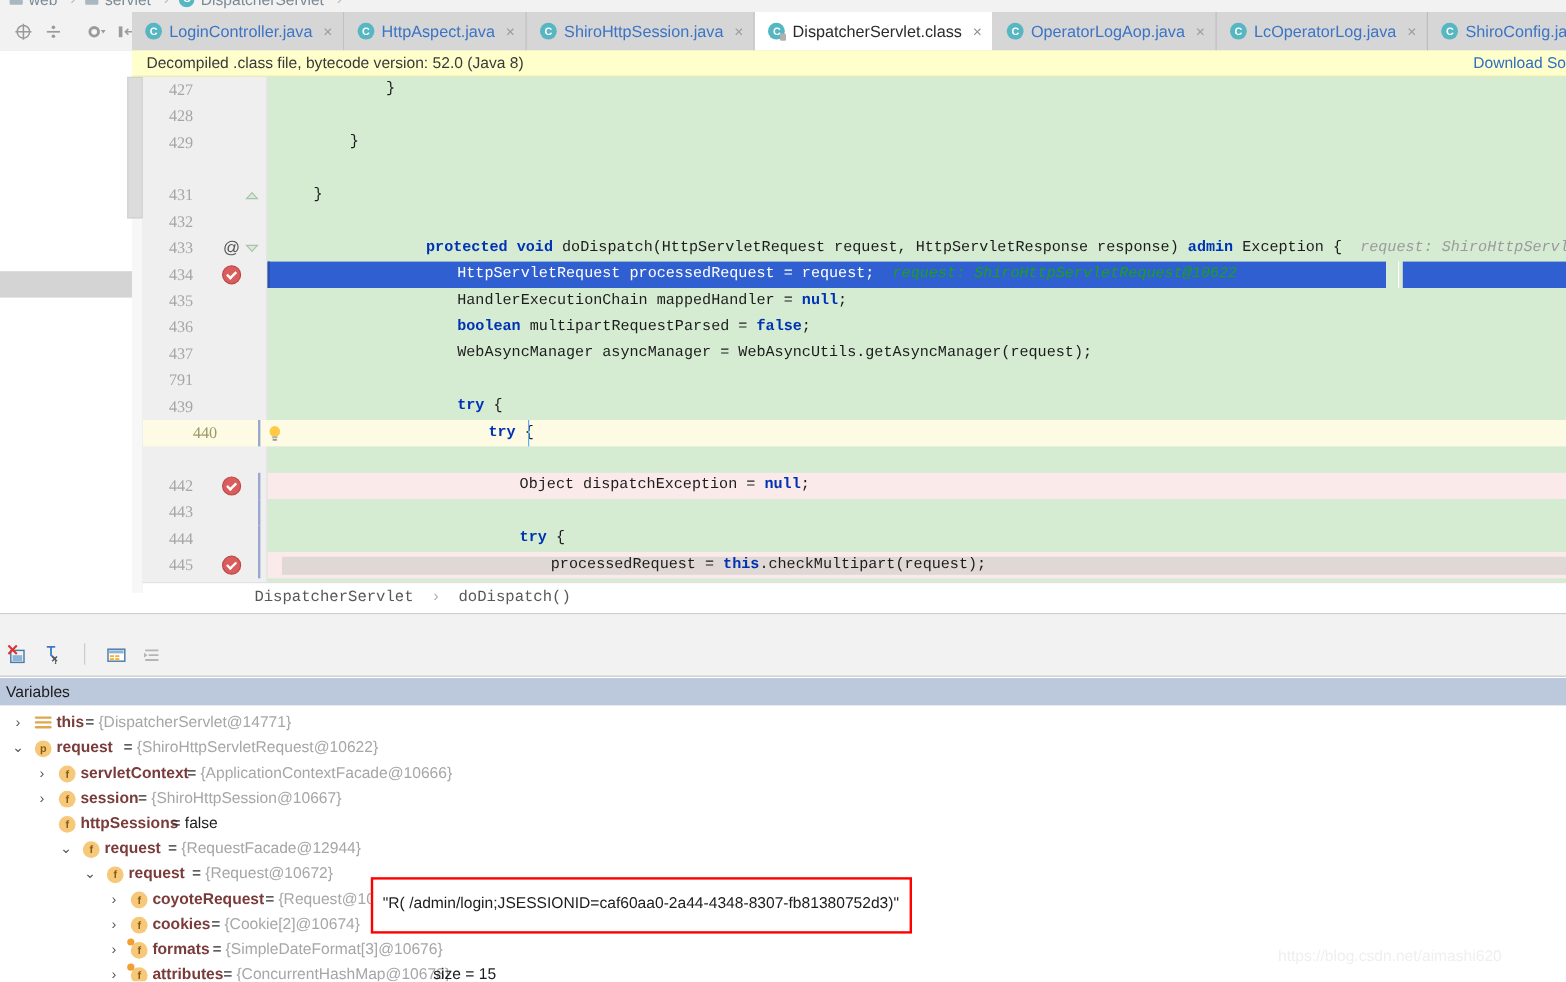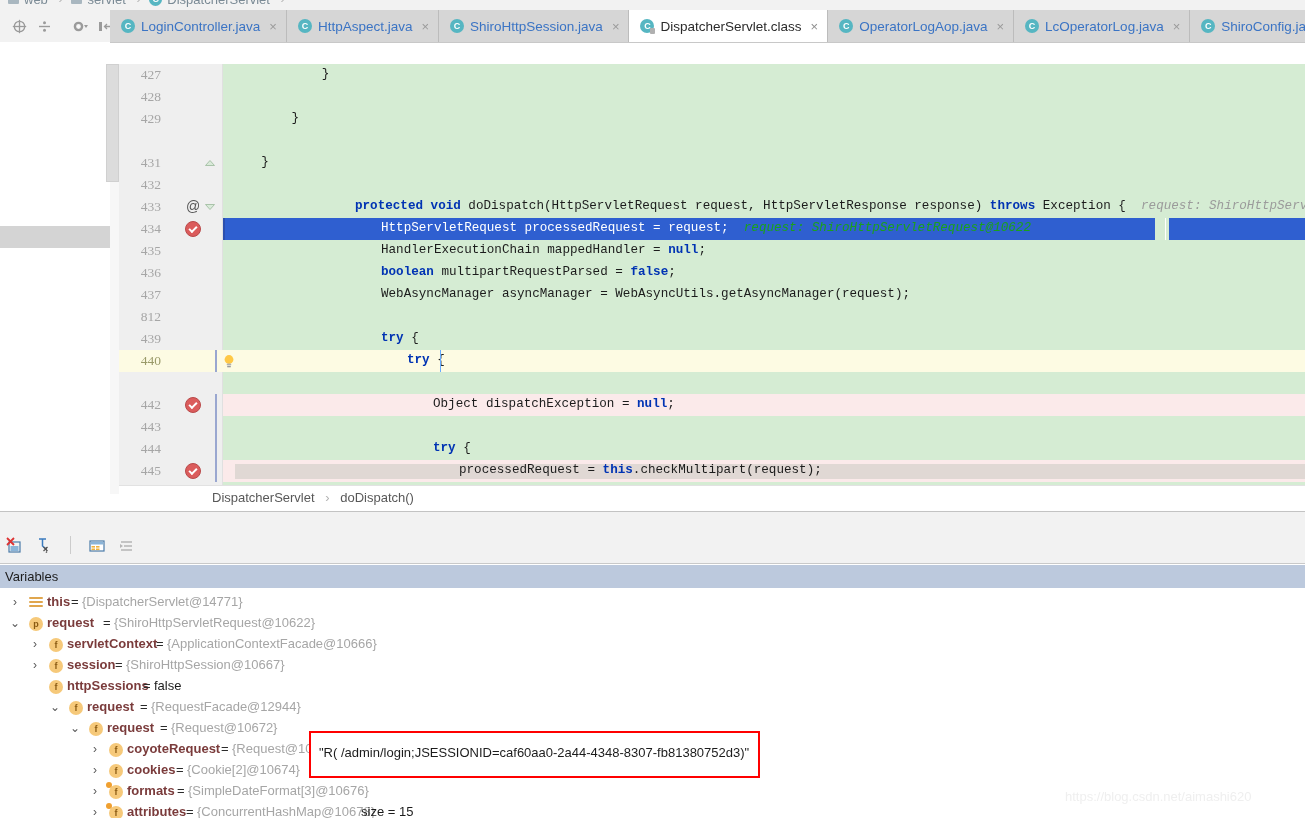--- a/index.html
+++ b/index.html
@@ -117,21 +117,21 @@
   .row .ln{
     position:absolute;left:0;width:42px;text-align:right;
     font-family:"Liberation Serif",serif;font-size:13.5px;color:#a6a6a6;
     top:3px;
   }
   .row .codebg{position:absolute;left:104px;top:0;width:1082px;height:22px;}
   .row .code{
     position:absolute;left:112px;top:3px;white-space:pre;
     font-family:"Liberation Mono",monospace;font-size:12.6px;color:#1c1c1c;
   }
-  .row.cur .ln{color:#9a9a6a;}
+  .row.cur .ln{color:#9a9a6a;margin-left:20px;}
 
   .kw{color:#0033b3;font-weight:bold;}
   .hint{color:#9b9b9b;font-style:italic;}
   .hintg{color:#1aa11a;font-style:italic;}
 
   .bp{
     position:absolute;left:66px;top:3px;width:16px;height:16px;border-radius:50%;
     background:#db5c5c;border:1px solid #b94a4a;box-sizing:border-box;
   }
   .bp::after{
@@ -159,21 +159,21 @@
   .pinkline{background:#fbeaea;}
   .greenline{background:#d5ecd3;}
   .yellowline{background:#fdfbe3;}
   .caretbar{position:absolute;width:1px;height:22px;background:#ffffff;top:0;}
   .execbar{position:absolute;left:104px;top:0;width:2px;height:22px;background:#2b4fae;}
   .taupe{position:absolute;left:116px;top:4px;width:1082px;height:15px;background:#e0d8d4;}
 
   
   .ebread{
     position:absolute;left:119px;top:485px;width:1186px;height:26px;
-    background:#ffffff;border-top:1px solid #e2e2e2;
+    background:#ffffff;border-top:1px solid #e2e2e2;font-family:Liberation Mono, monospace;
   }
   .ebread .inner{
     position:absolute;left:93px;top:4px;font-size:13px;color:#585858;
     white-space:nowrap;
   }
   .ebread .sep{color:#b2b2b2;margin:0 7px;}
   .editbotline{
     position:absolute;left:0;top:511px;width:1305px;height:1px;background:#c3c3c3;
   }
 
@@ -326,20 +326,24 @@
     </div>
   </div>
 
   <div class="leftpane">
     <div class="sel"></div>
   </div>
   <div class="leftscroll">
     <div class="thumb"></div>
   </div>
 
+  <div class="notif">
+    <span class="txt">Decompiled .class file, bytecode version: 52.0 (Java 8)</span>
+    <span class="dl">Download So</span>
+  </div>
 
   <div class="editor">
     <div class="gutter">
         <div class="vline"></div>
       </div>
 
     <div class="row" style="top:0px">
       <span class="ln">427</span>
       <div class="codebg greenline"></div>
       <span class="code">            }</span>
@@ -377,21 +381,21 @@
 
     <div class="row" style="top:132px">
       <span class="ln">433</span>
       <span class="atsym">@</span>
       <span class="foldminus">
         <svg width="12" height="12" viewBox="0 0 12 12">
             <path d="M1.5 3.5 L10.5 3.5 L6 8.5 Z" fill="#d9ead9" stroke="#a9c3a9" stroke-width="1"></path>
           </svg>
       </span>
       <div class="codebg greenline"></div>
-      <span class="code" style="left:236px"><span class="kw">protected void</span> doDispatch(HttpServletRequest request, HttpServletResponse response) <span class="kw">throws</span> Exception {  <span class="hint">request:</span> <span class="hint">ShiroHttpServletRequest@10622</span>  </span>
+      <span class="code" style="left:236px"><span class="kw">protected void</span> doDispatch(HttpServletRequest request, HttpServletResponse response) <span class="kw">admin</span> Exception {  <span class="hint">request:</span> <span class="hint">ShiroHttpServletRequest@10622</span>  </span>
     </div>
 
     <div class="row" style="top:154px">
       <span class="ln">434</span>
       <span class="bp"></span>
       <div class="codebg selline" style="width:932px;"></div>
       <div class="codebg selline" style="left:1050px;width:136px;"></div>
       <span class="caretbar" style="left:1046px;"></span>
       <span class="execbar"></span>
       <span class="code" style="left:262px;color:#ffffff;">HttpServletRequest processedRequest = request;  <span class="hintg">request:</span> <span class="hintg">ShiroHttpServletRequest@10622</span></span>
@@ -409,21 +413,21 @@
       <span class="code" style="left:262px"><span class="kw">boolean</span> multipartRequestParsed = <span class="kw">false</span>;</span>
     </div>
 
     <div class="row" style="top:220px">
       <span class="ln">437</span>
       <div class="codebg greenline"></div>
       <span class="code" style="left:262px">WebAsyncManager asyncManager = WebAsyncUtils.getAsyncManager(request);</span>
     </div>
 
     <div class="row" style="top:242px">
-      <span class="ln">812</span>
+      <span class="ln">791</span>
       <div class="codebg greenline"></div>
       <span class="code"></span>
     </div>
 
     <div class="row" style="top:264px">
       <span class="ln">439</span>
       <div class="codebg greenline"></div>
       <span class="code" style="left:262px"><span class="kw">try</span> {</span>
     </div>
 

